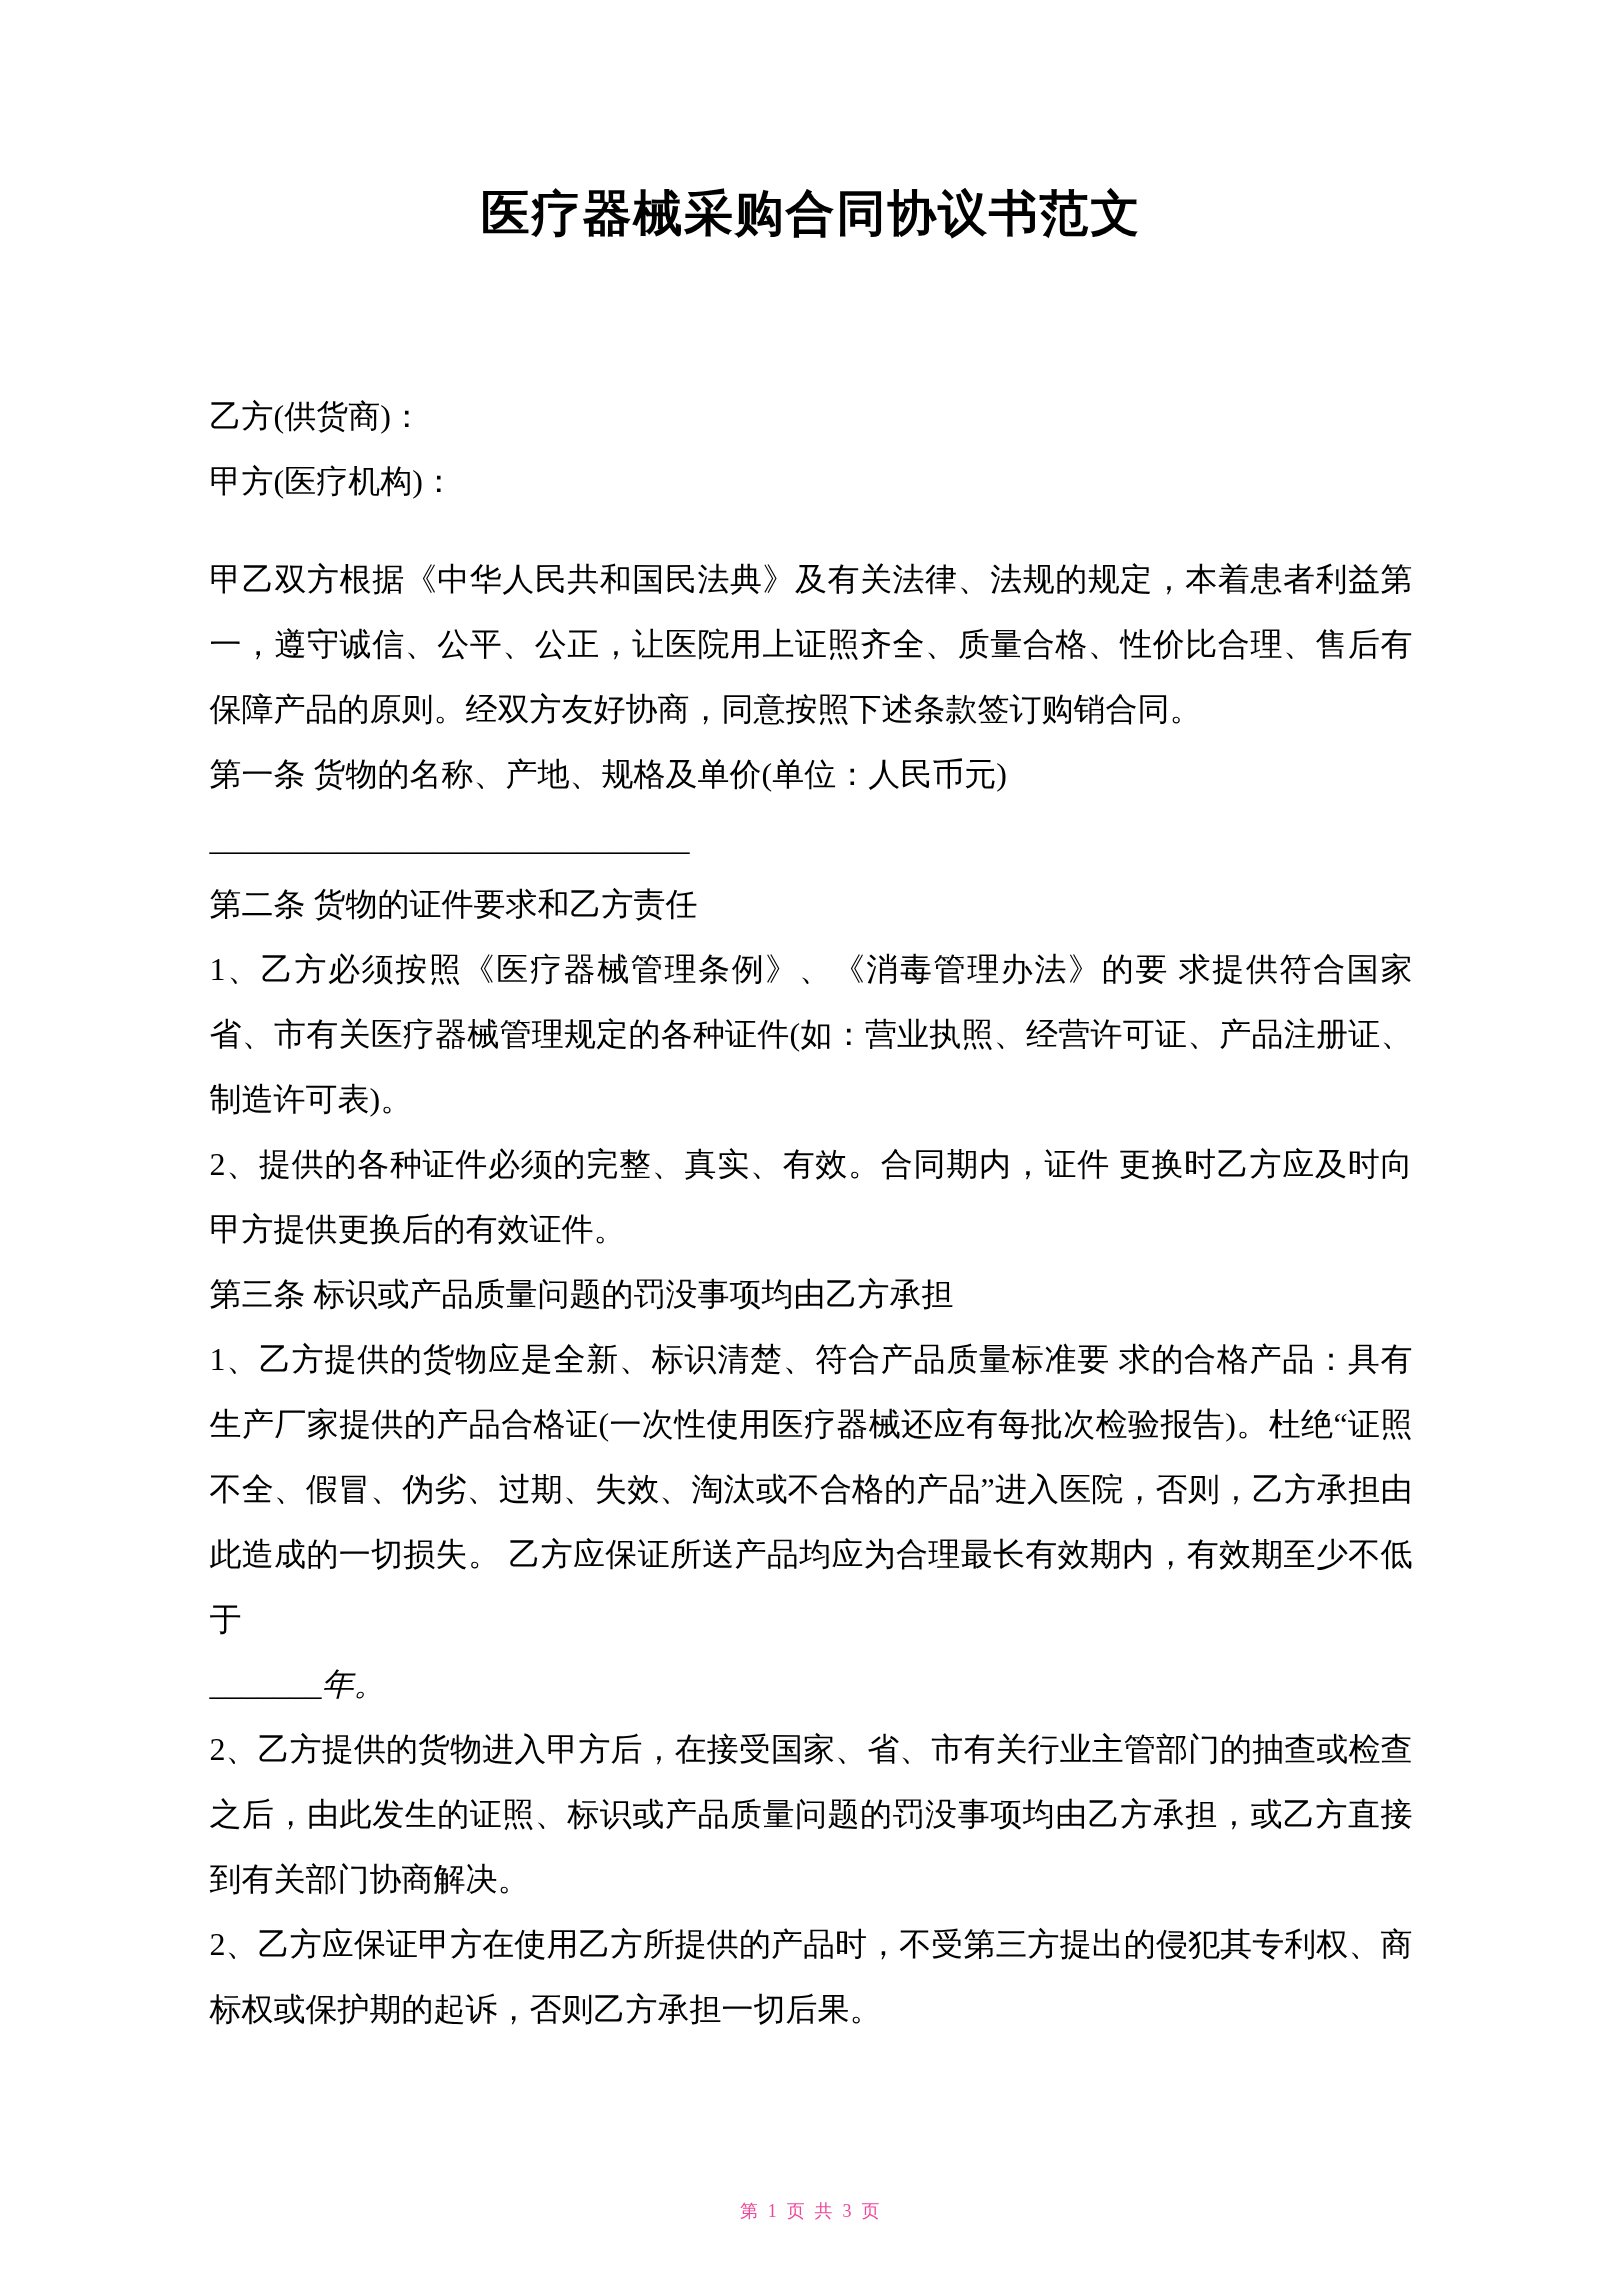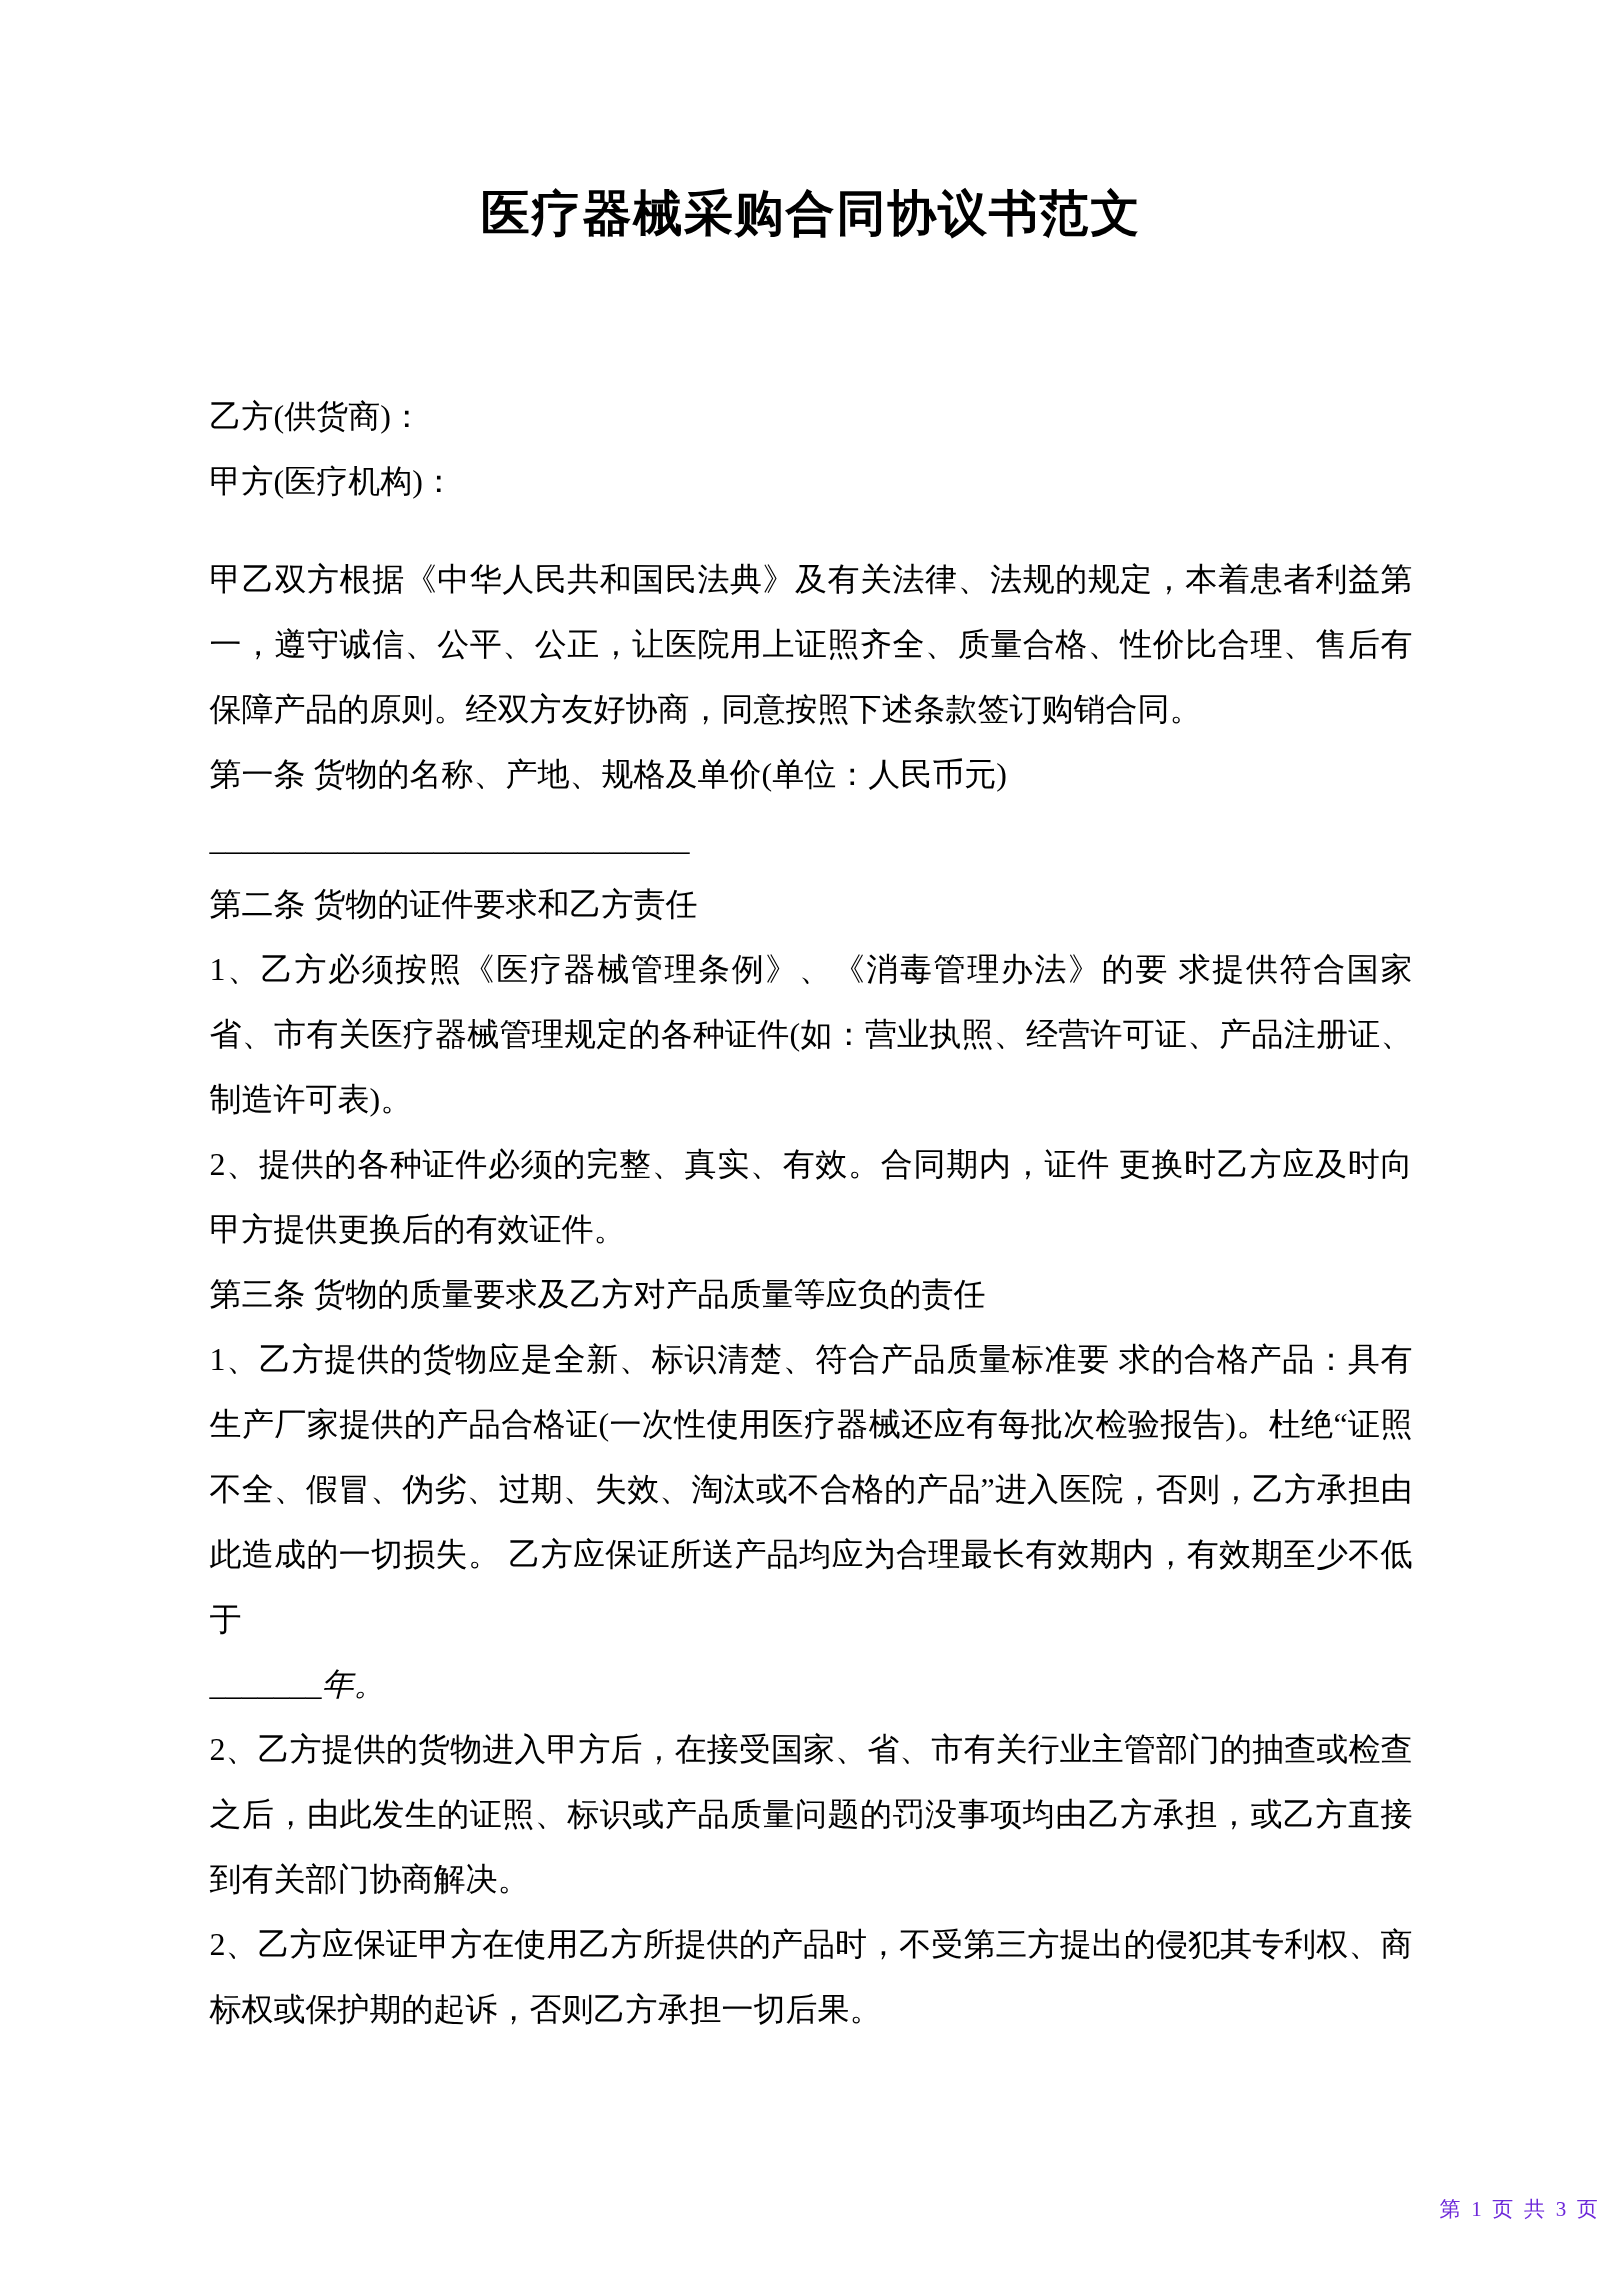--- a/index.html
+++ b/index.html
@@ -53,24 +53,24 @@
   }
   p.year-line {
     text-align: left;
     font-style: italic;
   }
   .page-footer {
     position: absolute;
     left: 0;
     right: 0;
     bottom: 71px;
-    text-align: right;
-    font-size: 21px;
+    text-align: center;
+    font-size: 18px;
     letter-spacing: 2.7px;
-    color: #6d28d9;
+    color: #ec4899;
   }
 </style>
 </head>
 <body>
 
 <div class="page">
 
   <h1 class="doc-title">医疗器械采购合同协议书范文</h1>
 
   <div class="doc-body">
@@ -84,21 +84,21 @@
     <p class="section-heading">第一条 货物的名称、产地、规格及单价(单位：人民币元)</p>
 
     <p class="divider-line">______________________________</p>
 
     <p class="section-heading">第二条 货物的证件要求和乙方责任</p>
 
     <p>1、乙方必须按照《医疗器械管理条例》、《消毒管理办法》的要 求提供符合国家省、市有关医疗器械管理规定的各种证件(如：营业执照、经营许可证、产品注册证、制造许可表)。</p>
 
     <p>2、提供的各种证件必须的完整、真实、有效。合同期内，证件 更换时乙方应及时向甲方提供更换后的有效证件。</p>
 
-    <p class="section-heading">第三条 货物的质量要求及乙方对产品质量等应负的责任</p>
+    <p class="section-heading">第三条 标识或产品质量问题的罚没事项均由乙方承担</p>
 
     <p>1、乙方提供的货物应是全新、标识清楚、符合产品质量标准要 求的合格产品：具有生产厂家提供的产品合格证(一次性使用医疗器械还应有每批次检验报告)。杜绝“证照不全、假冒、伪劣、过期、失效、淘汰或不合格的产品”进入医院，否则，乙方承担由此造成的一切损失。 乙方应保证所送产品均应为合理最长有效期内，有效期至少不低于</p>
 
     <p class="year-line">_______年。</p>
 
     <p>2、乙方提供的货物进入甲方后，在接受国家、省、市有关行业主管部门的抽查或检查之后，由此发生的证照、标识或产品质量问题的罚没事项均由乙方承担，或乙方直接到有关部门协商解决。</p>
 
 
     <p>2、乙方应保证甲方在使用乙方所提供的产品时，不受第三方提出的侵犯其专利权、商标权或保护期的起诉，否则乙方承担一切后果。</p>
 

